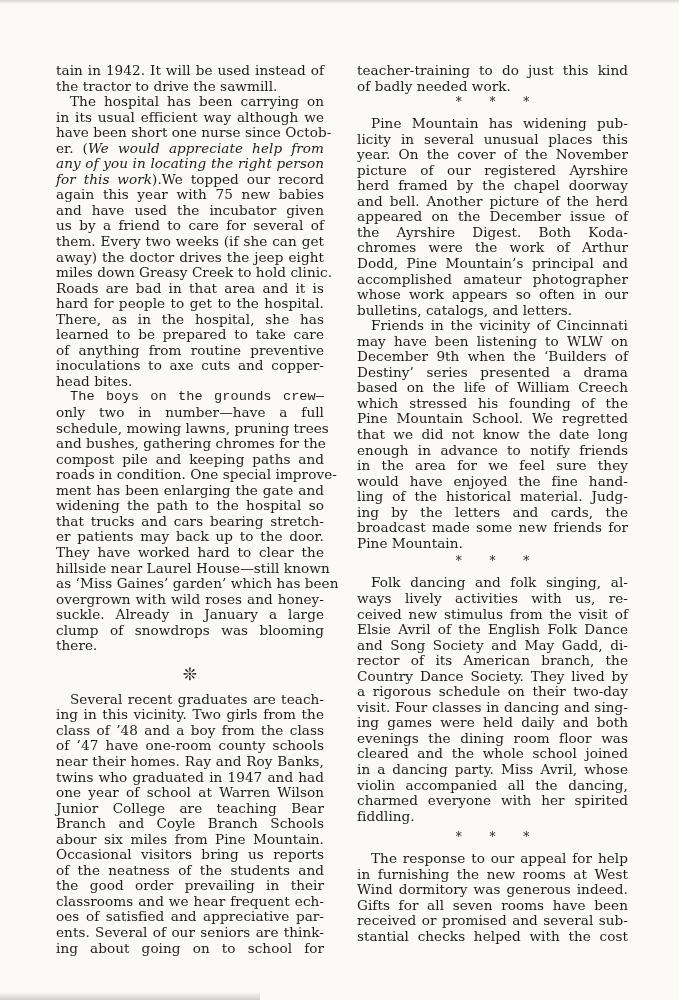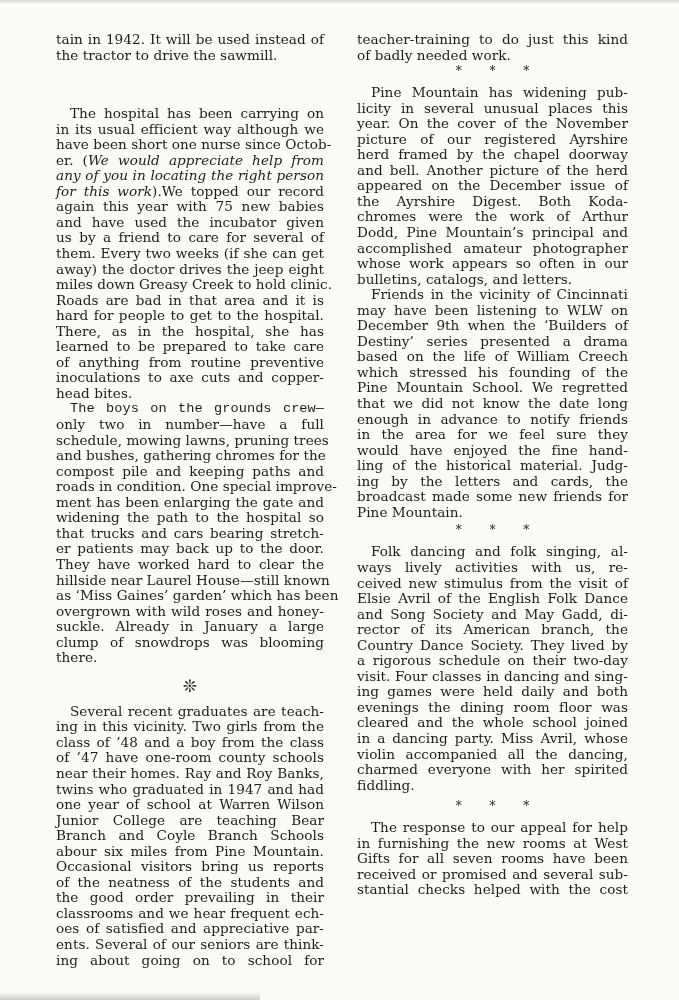--- a/index.html
+++ b/index.html
@@ -12,21 +12,21 @@
     }
     .page-shadow-top {
       position: absolute; left: 0; top: 0; width: 679px; height: 4px;
       background: linear-gradient(#d8d6d0, rgba(251,250,246,0));
     }
     .page-shadow-bottom {
       position: absolute; left: 0; bottom: 0; width: 260px; height: 8px;
       background: linear-gradient(rgba(251,250,246,0), #cfcdc8);
     }
     .column {
-      position: absolute; top: 32px;
+      position: absolute; top: 63px;
       font-size: 13.6px; line-height: 15.55px;
       text-align: justify; hyphens: manual;
       letter-spacing: 0.05px;
     }
     #col-left { left: 56px; width: 268px; }
     #col-right { left: 357px; width: 271px; }
     .para { margin: 0; text-indent: 0; }
     .para.spaced { margin-top: 3px; }
     .line { display: block; text-align: justify; text-align-last: justify; white-space: nowrap; }
     .line.last { text-align-last: left; }
@@ -45,21 +45,21 @@
 
 <div class="page-shadow-top"></div>
 
 <div class="column" id="col-left">
   <div class="para">
       <span class="line">tain in 1942. It will be used instead of</span>
       <span class="line last">the tractor to drive the sawmill.</span>
     </div>
 
   <div class="para">
-    <span class="line" style="padding-left:14px;margin-top:43px;">The hospital has been carrying on</span>
+    <span class="line" style="padding-left:14px;">The hospital has been carrying on</span>
     <span class="line">in its usual efficient way although we</span>
     <span class="line">have been short one nurse since Octob-</span>
     <span class="line"><span>er. (</span><span class="it">We would appreciate help from</span></span>
     <span class="line it">any of you in locating the right person</span>
     <span class="line"><span class="it">for this work</span><span>).We topped our record</span></span>
     <span class="line">again this year with 75 new babies</span>
       <span class="line">and have used the incubator given</span>
       <span class="line">us by a friend to care for several of</span>
       <span class="line">them. Every two weeks (if she can get</span>
       <span class="line">away) the doctor drives the jeep eight</span>
@@ -173,19 +173,20 @@
       <span class="line">in a dancing party. Miss Avril, whose</span>
       <span class="line">violin accompanied all the dancing,</span>
       <span class="line">charmed everyone with her spirited</span>
       <span class="line last">fiddling.</span>
     </div>
   <div class="sep" style="margin-top:6px;">* * *</div>
 
   <div class="para spaced">
       <span class="line" style="padding-left: 14px;">The response to our appeal for help</span>
       <span class="line">in furnishing the new rooms at West</span>
+      <span class="line">Wind dormitory was generous indeed.</span>
       <span class="line">Gifts for all seven rooms have been</span>
       <span class="line">received or promised and several sub-</span>
       <span class="line">stantial checks helped with the cost</span>
     </div>
 </div>
 
 <div class="page-shadow-bottom"></div>
 
 </body></html>

